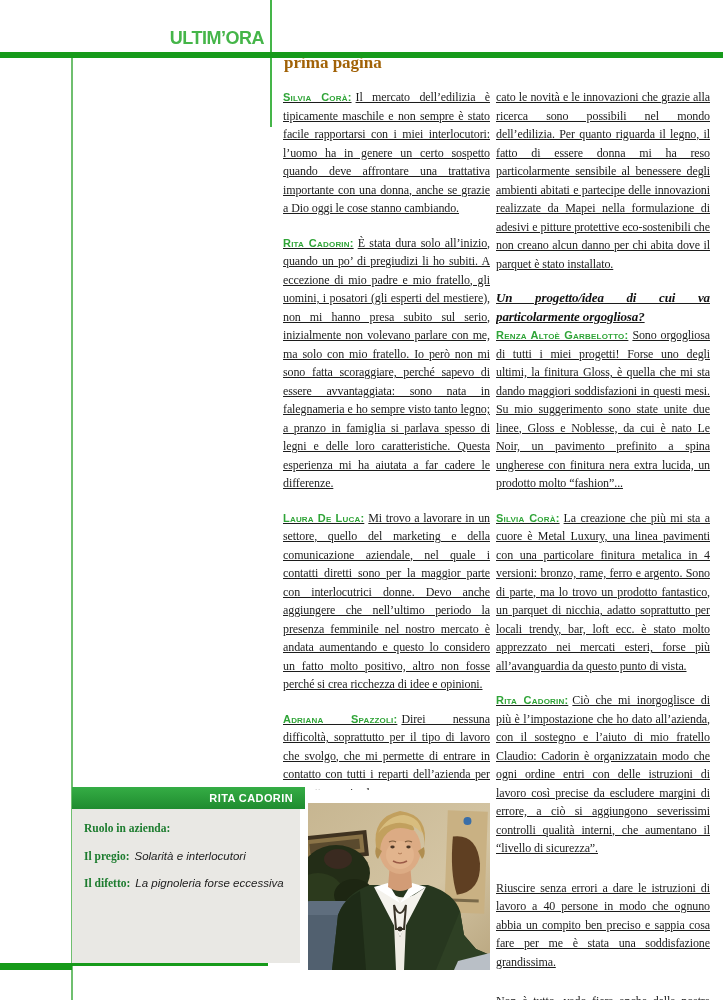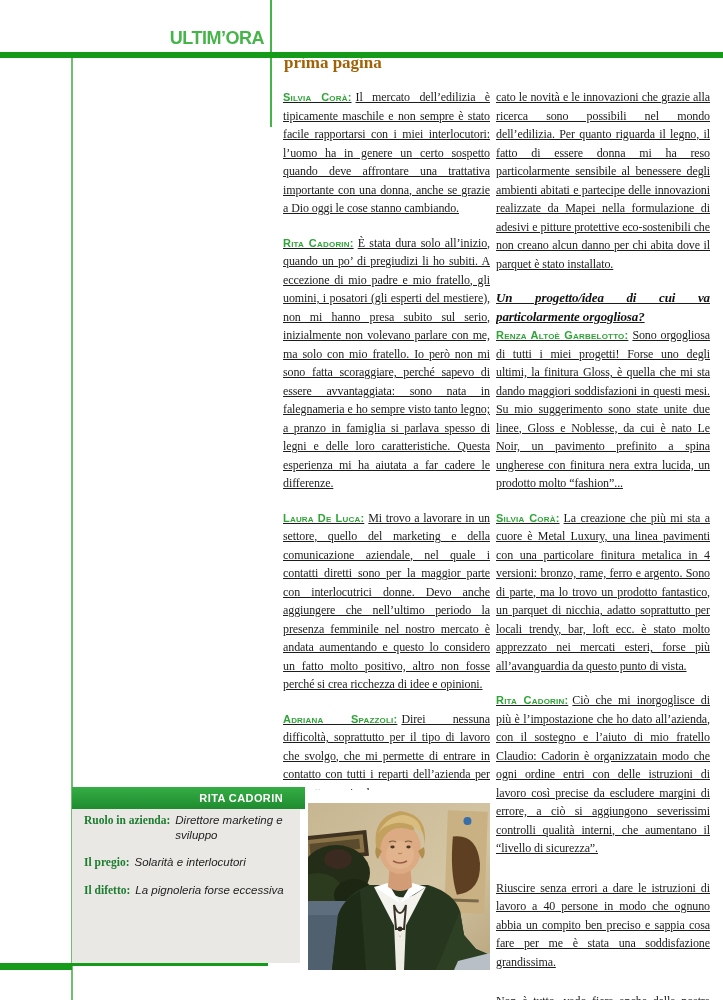--- a/index.html
+++ b/index.html
@@ -26,24 +26,24 @@
            font-family:"Liberation Sans",sans-serif;font-size:11px;letter-spacing:0.2px;
            margin-right:4px;}
   .question{font-weight:bold;font-style:italic;font-size:13px;line-height:18.5px;
             margin:0;color:#111;}
   .subtext{display:block;margin-top:21px;}
 
   
   .box-header{position:absolute;left:72px;top:787px;width:233px;height:22px;
               background:linear-gradient(#35ad45,#1f8c2f);
               font-family:"Liberation Sans",sans-serif;font-weight:bold;font-size:11px;
-              color:#ffffff;text-align:right;line-height:22px;padding-right:22px;
+              color:#ffffff;text-align:right;line-height:22px;padding-right:12px;
               box-sizing:border-box;letter-spacing:0.4px;}
   .box-body{position:absolute;left:72px;top:809px;width:228px;height:154px;
-            background:#e9e8e4;box-sizing:border-box;padding:4px 6px 0 12px;}
+            background:#e9e8e4;box-sizing:border-box;padding:12px 6px 0 12px;}
   .box-row{display:flex;margin-bottom:13px;line-height:14.5px;}
   .box-label{font-family:"Liberation Serif",serif;font-weight:bold;font-size:11.5px;
              color:#1d7c2f;white-space:nowrap;margin-right:5px;}
   .box-value{font-family:"Liberation Sans",sans-serif;font-style:italic;font-size:11.5px;
              color:#222222;}
   .box-underline{position:absolute;left:72px;top:963px;width:196px;height:3px;background:#169a1a;}
 
   
   .photo{position:absolute;left:308px;top:803px;width:182px;height:167px;overflow:hidden;}
 
@@ -93,21 +93,20 @@
       <span class="speaker">Rita Cadorin:</span><span>Ciò che mi inorgoglisce di più è l’impostazione che ho dato all’azienda, con il sostegno e l’aiuto di mio fratello Claudio: Cadorin è organizzatain modo che ogni ordine entri con delle istruzioni di lavoro così precise da escludere margini di errore, a ciò si aggiungono severissimi controlli qualità interni, che aumentano il “livello di sicurezza”.</span>
       <span class="subtext">Riuscire senza errori a dare le istruzioni di lavoro a 40 persone in modo che ognuno abbia un compito ben preciso e sappia cosa fare per me è stata una soddisfazione grandissima.</span>
       <span class="subtext">Non è tutto, vado fiera anche della nostra flessibilità produttiva (una richiesta del mercato che negli anni ho assecondato), a livello di articoli, finiture, colori e lavorazioni.</span>
     </p>
   </div>
 
   <div class="box-header">RITA CADORIN</div>
   <div class="box-body">
     <div class="box-row">
       <span class="box-label">Ruolo in azienda:</span>
-      <span class="box-value">Direttore marketing e sviluppo</span>
     </div>
     <div class="box-row">
       <span class="box-label">Il pregio:</span>
       <span class="box-value">Solarità e interlocutori</span>
     </div>
     <div class="box-row">
       <span class="box-label">Il difetto:</span>
       <span class="box-value">La pignoleria forse eccessiva</span>
     </div>
   </div>

